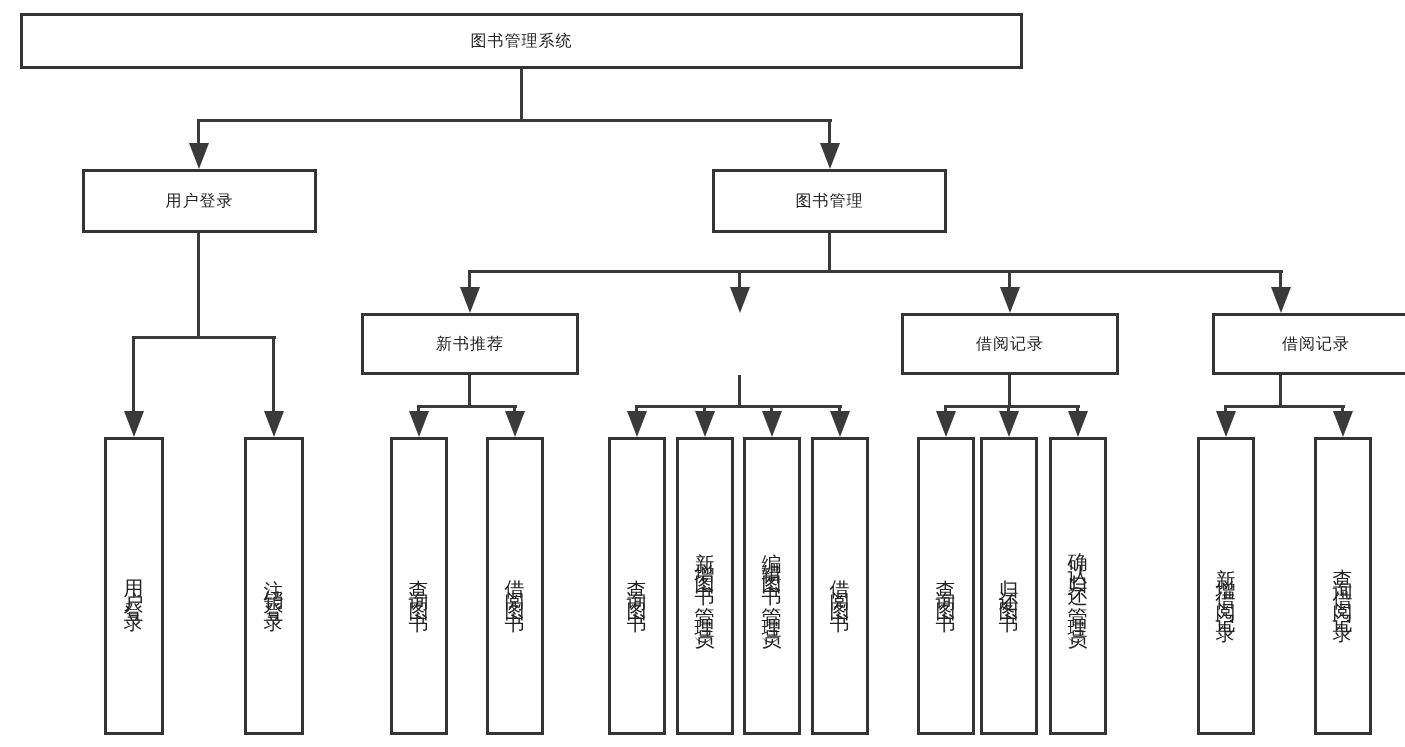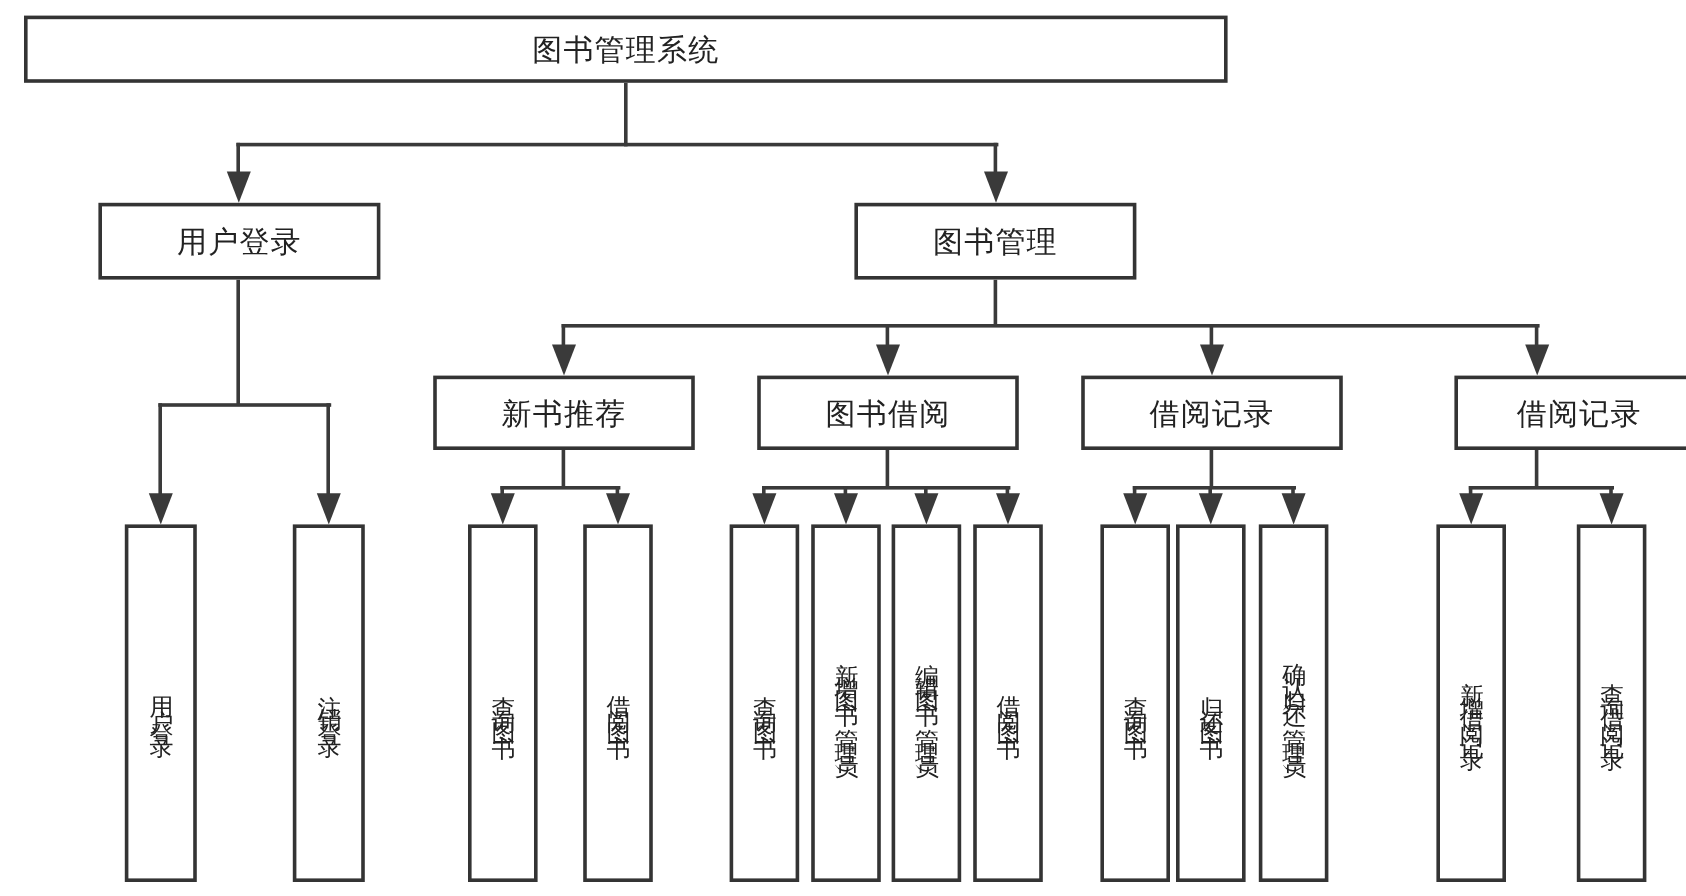--- a/index.html
+++ b/index.html
@@ -5,21 +5,21 @@
   html,body{margin:0;padding:0;background:#ffffff;}
   .canvas{
     position:relative;width:1405px;height:747px;background:#ffffff;
     font-family:"Liberation Sans","DejaVu Sans",sans-serif;overflow:hidden;
   }
   .box{
     position:absolute;box-sizing:border-box;background:#ffffff;
     border:3px solid #343434;display:flex;align-items:center;justify-content:center;
     color:#222222;
   }
-  .box.h span{font-size:25px;letter-spacing:1px;white-space:nowrap;}
+  .box.h span{font-size:16px;letter-spacing:1px;white-space:nowrap;}
   .box.v span{
     writing-mode:vertical-rl;text-orientation:mixed;
     font-size:20px;letter-spacing:11px;line-height:1;white-space:nowrap;
   }
   .vline{position:absolute;width:3px;background:#3a3a3a;}
   .hline{position:absolute;height:3px;background:#3a3a3a;}
   .arrow{
     position:absolute;width:0;height:0;
     border-left:10px solid transparent;border-right:10px solid transparent;
     border-top:26px solid #3a3a3a;
@@ -100,23 +100,20 @@
   <div class="box h" style="left:82px;top:169px;width:235px;height:64px;">
     <span>用户登录</span>
   </div>
   <div class="box h" style="left:712px;top:169px;width:235px;height:64px;">
     <span>图书管理</span>
   </div>
 
   <div class="box h" style="left:361px;top:313px;width:218px;height:62px;">
     <span>新书推荐</span>
   </div>
-  <div class="box h" style="left:631px;top:313px;width:218px;height:62px;">
-    <span>图书借阅</span>
-  </div>
   <div class="box h" style="left:901px;top:313px;width:218px;height:62px;">
     <span>借阅记录</span>
   </div>
   <div class="box h" style="left:1172px;top:313px;width:208px;height:62px;margin-left:40px;">
     <span>借阅记录</span>
   </div>
 
   <div class="box v" style="left:104px;top:437px;width:60px;height:298px;">
     <span>用户登录</span>
   </div>

